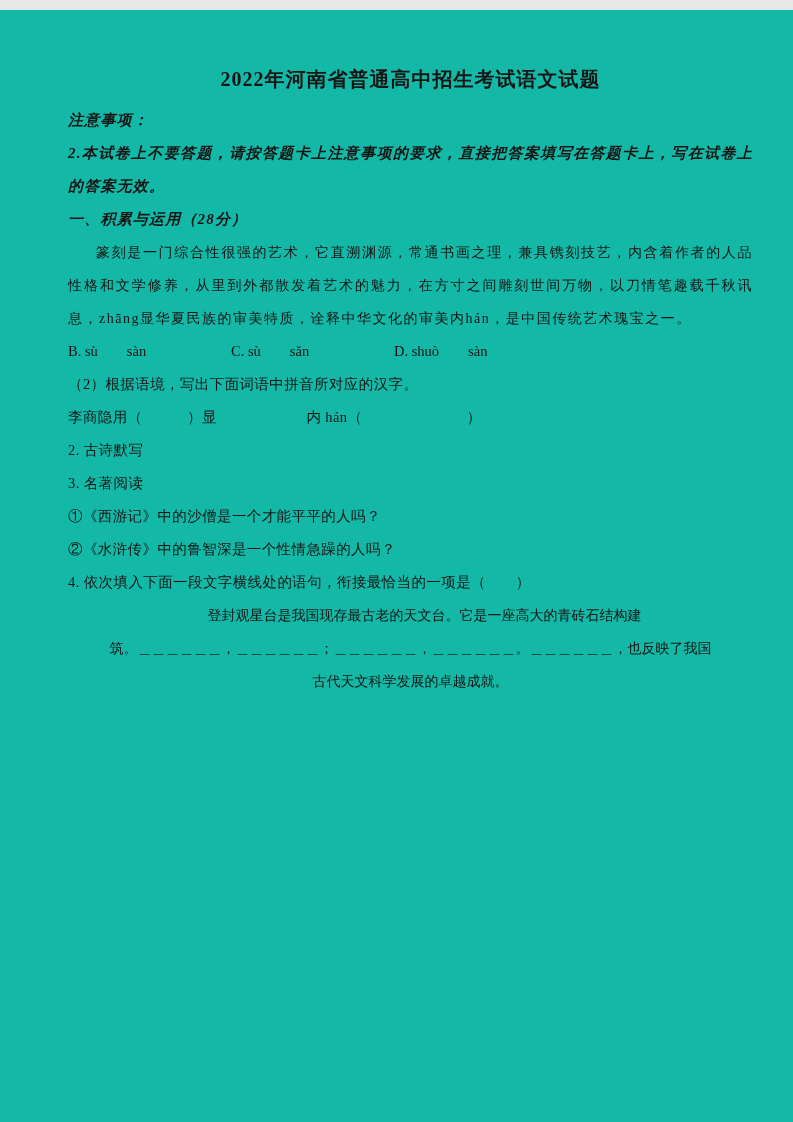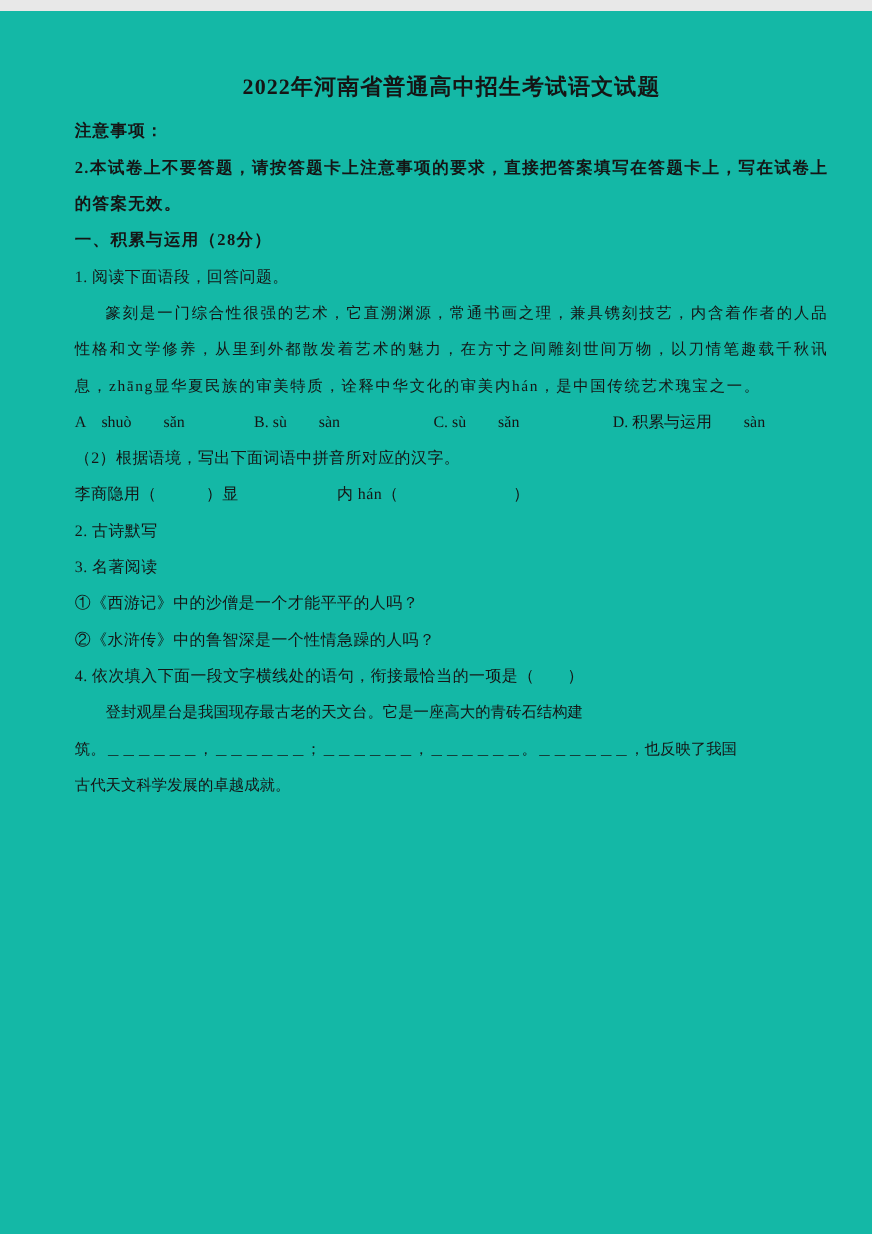--- a/index.html
+++ b/index.html
@@ -31,37 +31,38 @@
     margin: 0;
     font-size: 14.5px;
     line-height: 33px;
     text-align: justify;
     letter-spacing: 0.4px;
   }
   .bold {
     font-weight: 700;
     font-size: 15px;
     letter-spacing: 1.2px;
+    font-style: italic;
   }
   .passage {
     font-size: 14px;
     letter-spacing: 1.5px;
     text-indent: 2em;
   }
   .poem {
     font-size: 14px;
     letter-spacing: 0.5px;
     text-indent: 2em;
   }
   .fixedlines {
     white-space: pre-line;
     font-size: 14px;
     letter-spacing: 0;
     text-indent: 2em;
-    text-align: left;
+    text-align: center;
   }
   .options-row {
     display: flex;
     font-size: 14.5px;
     line-height: 33px;
   }
   .options-row .opt {
     width: 163px;
     flex: 0 0 auto;
   }
@@ -74,28 +75,26 @@
 
 <div class="page">
 
   <h1 class="title">2022年河南省普通高中招生考试语文试题</h1>
 
   <div class="para bold">注意事项：</div>
   <div class="para bold">2.本试卷上不要答题，请按答题卡上注意事项的要求，直接把答案填写在答题卡上，写在试卷上的答案无效。</div>
 
   <div class="para bold">一、积累与运用（28分）</div>
 
-  <div class="para">1. 阅读下面语段，回答问题。</div>
   <div class="para passage">篆刻是一门综合性很强的艺术，它直溯渊源，常通书画之理，兼具镌刻技艺，内含着作者的人品性格和文学修养，从里到外都散发着艺术的魅力，在方寸之间雕刻世间万物，以刀情笔趣载千秋讯息，zhāng显华夏民族的审美特质，诠释中华文化的审美内hán，是中国传统艺术瑰宝之一。</div>
 
   <div class="options-row">
-    <span class="opt">A　shuò　　sǎn</span>
     <span class="opt">B. sù　　sàn</span>
     <span class="opt">C. sù　　sǎn</span>
-    <span class="opt">D. 积累与运用　　sàn</span>
+    <span class="opt">D. shuò　　sàn</span>
   </div>
 
   <div class="para">（2）根据语境，写出下面词语中拼音所对应的汉字。</div>
   <div class="para">李商隐用（　　　）显　　　　　　内 hán（　　　　　　　）</div>
 
   <div class="para">2. 古诗默写</div>
 
   <div class="para">3. 名著阅读</div>
   <div class="para">①《西游记》中的沙僧是一个才能平平的人吗？</div>
   <div class="para">②《水浒传》中的鲁智深是一个性情急躁的人吗？</div>

